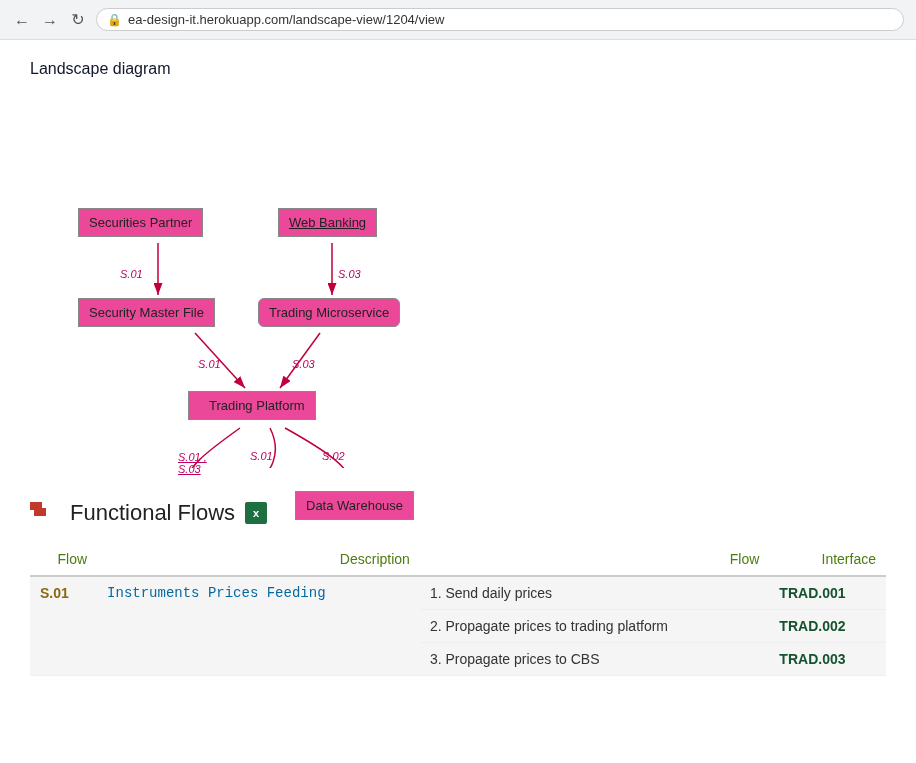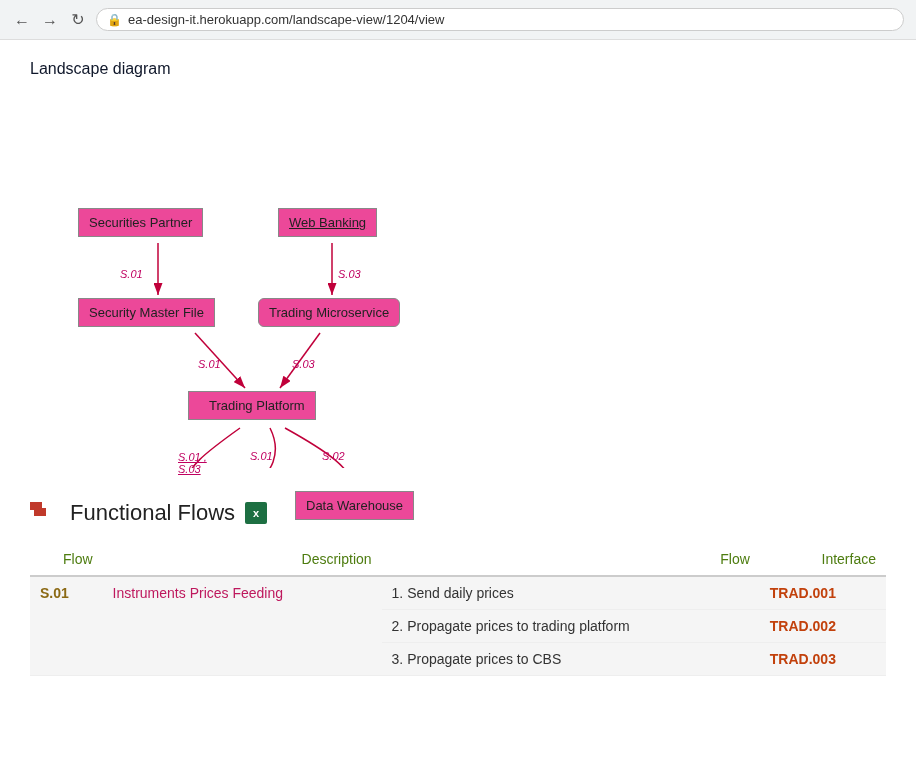--- a/index.html
+++ b/index.html
@@ -141,25 +141,26 @@
     }
     .flows-table tbody tr td {
       padding: 8px 10px;
       vertical-align: top;
     }
     .flow-id {
       color: #8b6914;
       font-weight: bold;
     }
     .flow-desc {
-      color: #be185d;
+      color: #0369a1;
+      font-family: Liberation Mono, monospace;
     }
     .interface-val {
       font-weight: bold;
-      color: #c2410c;
+      color: #14532d;
     }
     .step-val {
       color: #333;
       margin-top: 36px;
     }
   </style>
 </head>
 <body>
 
 <div class="browser-bar">

